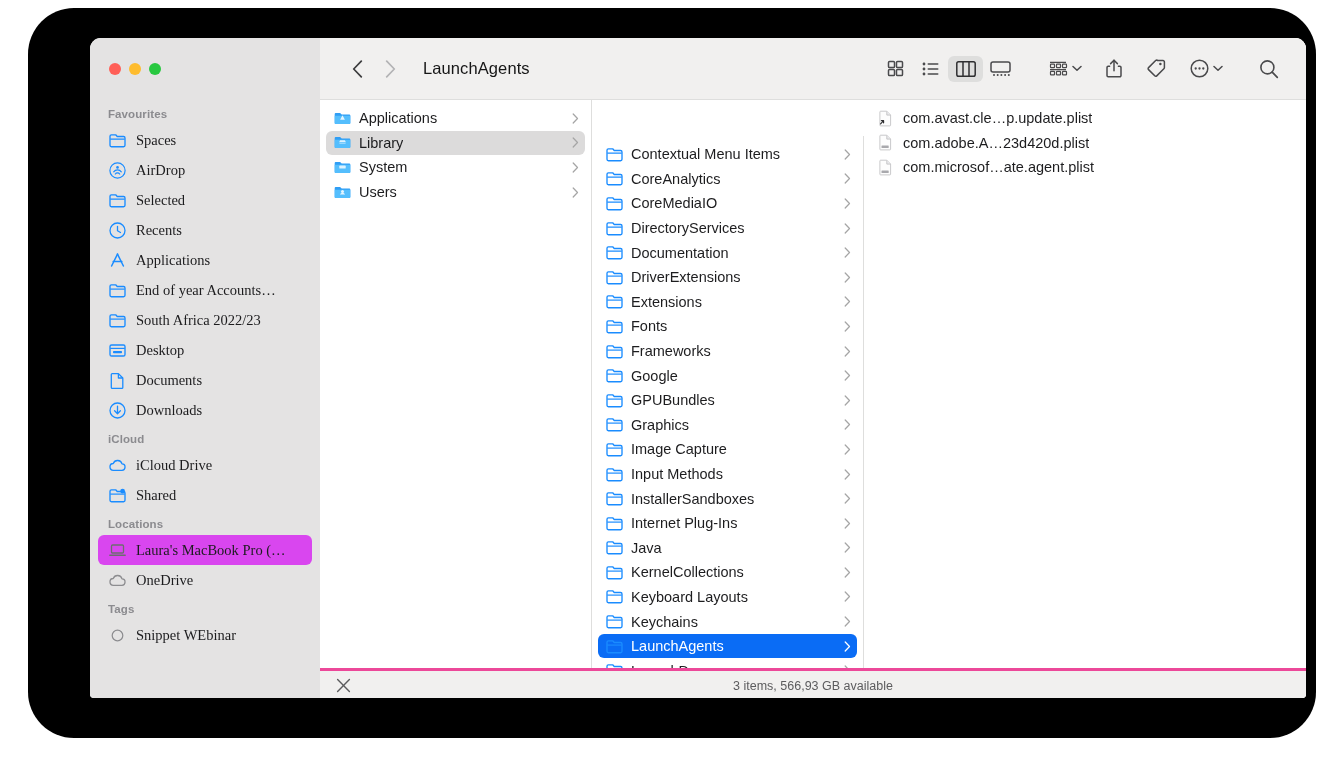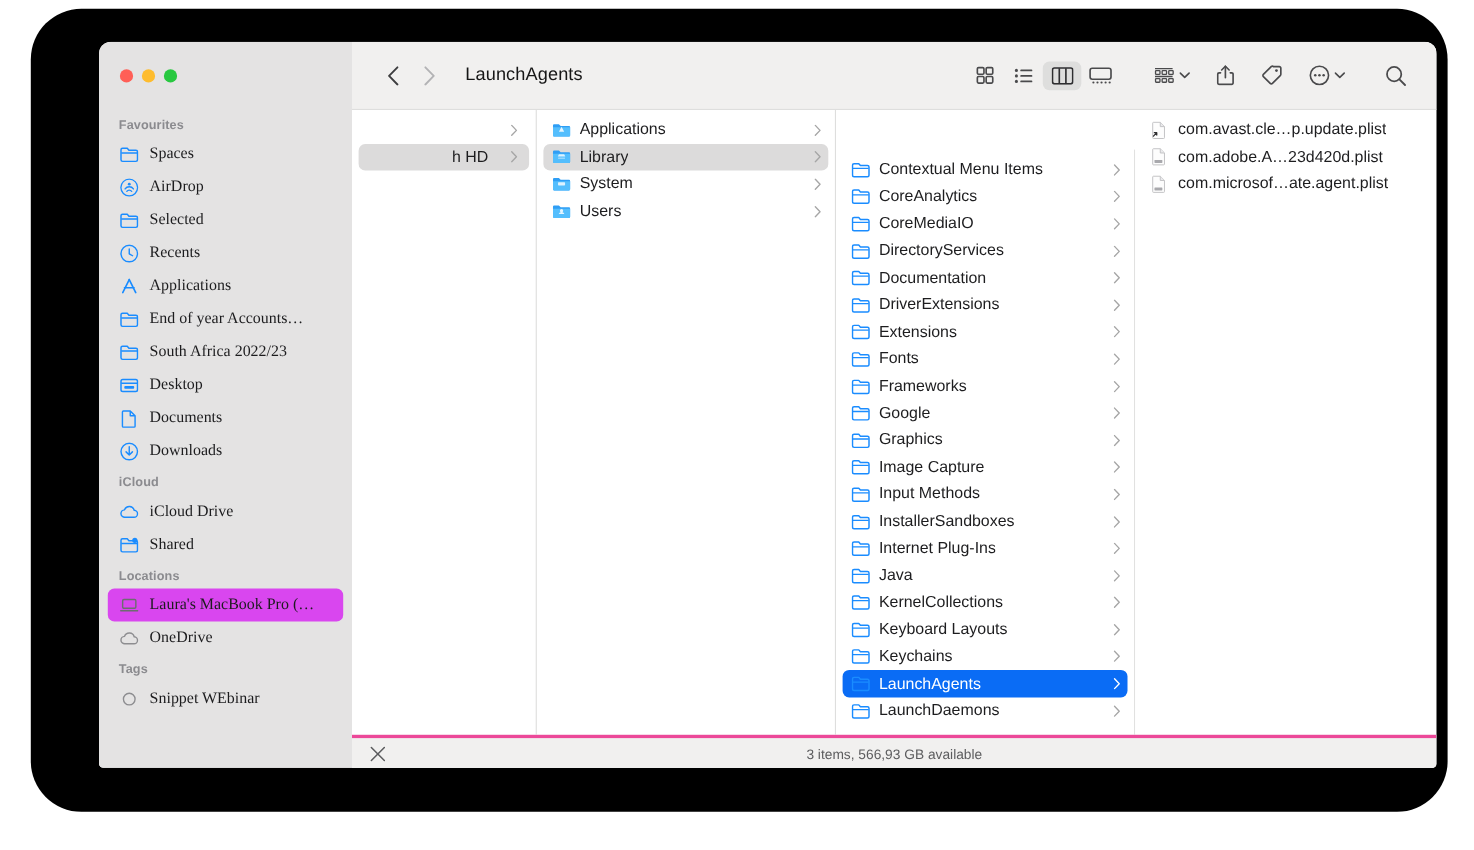--- a/index.html
+++ b/index.html
@@ -461,38 +461,20 @@
               <div class="tb-btn">
                 <svg width="20" height="20" viewBox="0 0 20 20">
                   <circle cx="8.4" cy="8.4" r="6.5" fill="none" stroke="#4a4a4c" stroke-width="1.6"></circle>
                   <line x1="13.2" y1="13.2" x2="18.3" y2="18.3" stroke="#4a4a4c" stroke-width="1.7" stroke-linecap="round"></line>
                 </svg>
               </div>
             </div>
           </div>
 
           <div id="columns">
-            <div class="col" id="col0">
-                <div class="row">
-                  <span class="label"></span>
-                  <span class="chev">
-                    <svg width="7" height="11" viewBox="0 0 7 11">
-                      <path d="M1.2 1L5.5 5.5 1.2 10" stroke="currentColor" stroke-width="1.25" fill="none" stroke-linecap="round" stroke-linejoin="round"></path>
-                    </svg>
-                  </span>
-                </div>
-                <div class="row sel-gray">
-                  <span class="label">h HD</span>
-                  <span class="chev">
-                    <svg width="7" height="11" viewBox="0 0 7 11">
-                      <path d="M1.2 1L5.5 5.5 1.2 10" stroke="currentColor" stroke-width="1.25" fill="none" stroke-linecap="round" stroke-linejoin="round"></path>
-                    </svg>
-                  </span>
-                </div>
-              </div>
             <div class="col" id="col1">
                 <div class="row">
                   <span class="ficon">
                     <svg width="17" height="17" viewBox="0 0 17 17">
                       <path d="M.7 3.9a1 1 0 011-1h4.4L7.7 4.5h7.6a1 1 0 011 1v7.6a1 1 0 01-1 1H1.7a1 1 0 01-1-1z" fill="#2f9ef5"></path>
                       <path d="M.7 5.7h15.6v7.4a1 1 0 01-1 1H1.7a1 1 0 01-1-1z" fill="#54befd"></path>
                       <path d="M8.5 5.2l2.4 4.6H6.1z" fill="#ffffff" opacity=".85"></path>
                     </svg>
                   </span>
                   <span class="label">Applications</span>
@@ -677,20 +659,34 @@
                   </span>
                 </div>
                 <div class="row">
                   <span class="ficon">
                     <svg width="17" height="17" viewBox="0 0 17 17">
                       <path d="M1 4.2a1.4 1.4 0 011.4-1.4h4.3l1.5 1.7h6.4A1.4 1.4 0 0116 5.9v7.4a1.4 1.4 0 01-1.4 1.4H2.4A1.4 1.4 0 011 13.3z" fill="none" stroke="#1a8cff" stroke-width="1.35" stroke-linejoin="round"></path>
                       <line x1="1.3" y1="7.1" x2="15.7" y2="7.1" stroke="#1a8cff" stroke-width="1.2"></line>
                     </svg>
                   </span>
                   <span class="label">Google</span>
+                  <span class="chev">
+                    <svg width="7" height="11" viewBox="0 0 7 11">
+                      <path d="M1.2 1L5.5 5.5 1.2 10" stroke="currentColor" stroke-width="1.25" fill="none" stroke-linecap="round" stroke-linejoin="round"></path>
+                    </svg>
+                  </span>
+                </div>
+                <div class="row">
+                  <span class="ficon">
+                    <svg width="17" height="17" viewBox="0 0 17 17">
+                      <path d="M1 4.2a1.4 1.4 0 011.4-1.4h4.3l1.5 1.7h6.4A1.4 1.4 0 0116 5.9v7.4a1.4 1.4 0 01-1.4 1.4H2.4A1.4 1.4 0 011 13.3z" fill="none" stroke="#1a8cff" stroke-width="1.35" stroke-linejoin="round"></path>
+                      <line x1="1.3" y1="7.1" x2="15.7" y2="7.1" stroke="#1a8cff" stroke-width="1.2"></line>
+                    </svg>
+                  </span>
+                  <span class="label">GPUBundles</span>
                   <span class="chev">
                     <svg width="7" height="11" viewBox="0 0 7 11">
                       <path d="M1.2 1L5.5 5.5 1.2 10" stroke="currentColor" stroke-width="1.25" fill="none" stroke-linecap="round" stroke-linejoin="round"></path>
                     </svg>
                   </span>
                 </div>
                 <div class="row">
                   <span class="ficon">
                     <svg width="17" height="17" viewBox="0 0 17 17">
                       <path d="M1 4.2a1.4 1.4 0 011.4-1.4h4.3l1.5 1.7h6.4A1.4 1.4 0 0116 5.9v7.4a1.4 1.4 0 01-1.4 1.4H2.4A1.4 1.4 0 011 13.3z" fill="none" stroke="#1a8cff" stroke-width="1.35" stroke-linejoin="round"></path>

